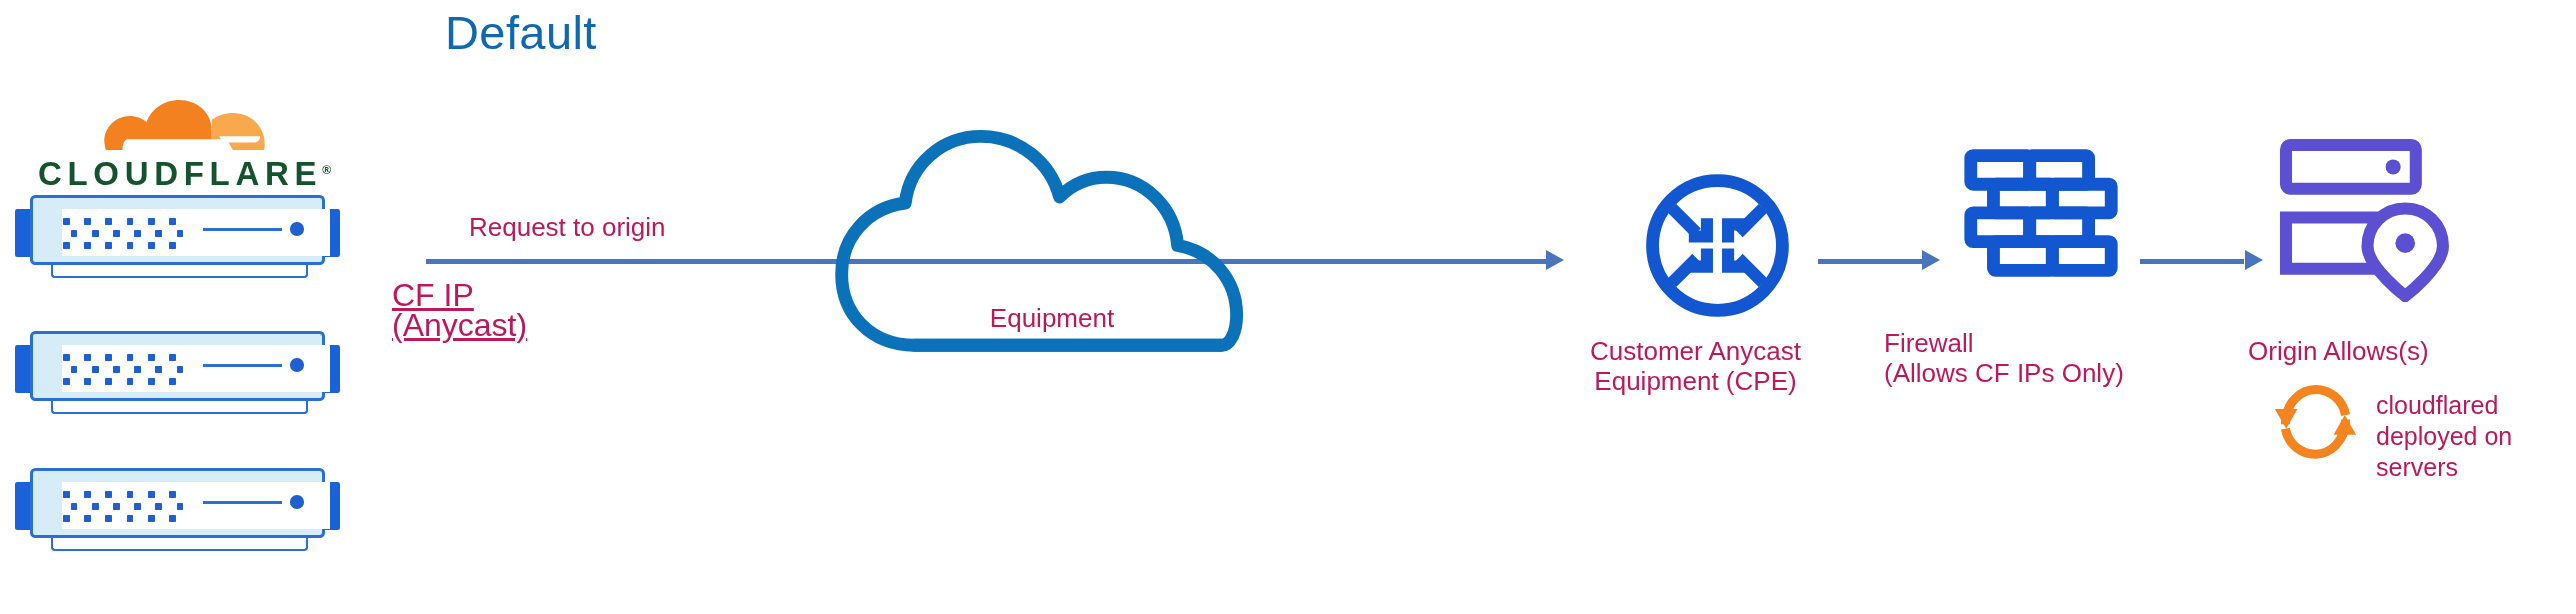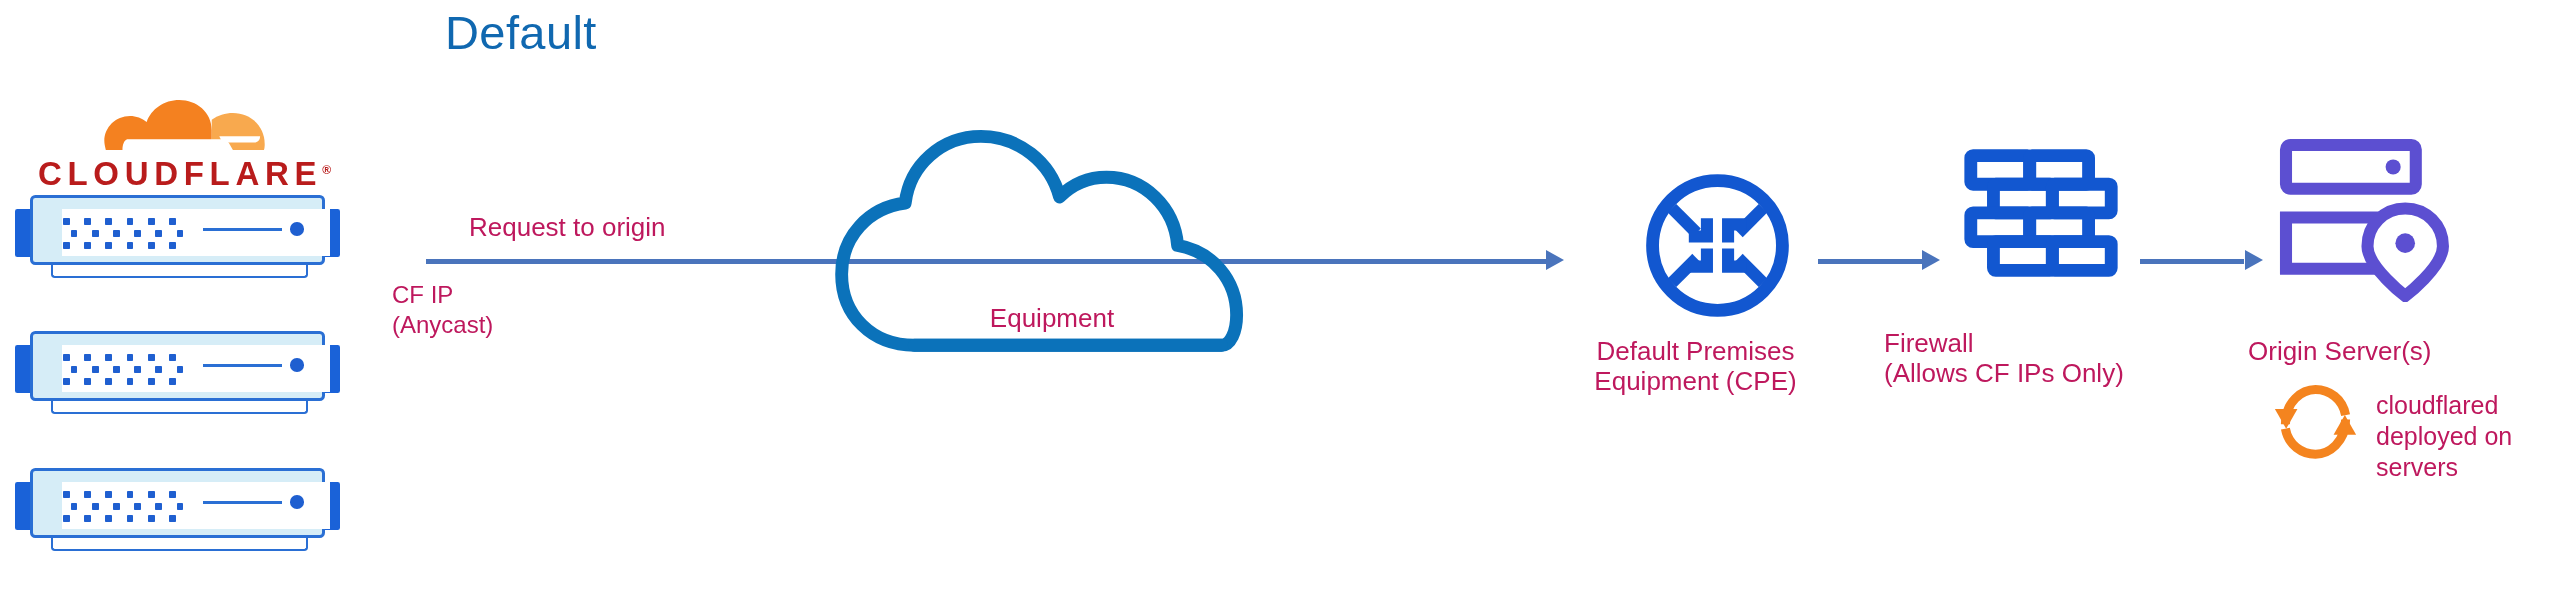--- a/index.html
+++ b/index.html
@@ -38,21 +38,21 @@
   }
   #cf-wordmark {
     position: absolute;
     left: 0px;
     top: 58px;
     width: 303px;
     text-align: center;
     font-size: 33px;
     font-weight: bold;
     letter-spacing: 5.7px;
-    color: #b91c1c;
+    color: #14532d;
     white-space: nowrap;
   }
   #cf-wordmark .reg {
     font-size: 12px;
     vertical-align: 10.6px;
     letter-spacing: 0;
   }
 
   
   .server-unit { width: 325px; height: 83px; }
@@ -129,21 +129,21 @@
   
   .label {
     position: absolute;
     color: #be185d;
     font-size: 25px;
     line-height: 30px;
     white-space: pre-line;
   }
 
   #label-request-to-origin { left: 469px; top: 212px; font-size: 26px; }
-  #label-cf-ip { left: 392px; top: 280px; font-size: 24px; }
+  #label-cf-ip { left: 392px; top: 280px; font-size: 32px; text-decoration: underline; }
   #label-internet { left: 893px; top: 303px; width: 318px; text-align: center; font-size: 26px; }
   #label-cpe { left: 1529px; top: 336px; width: 333px; text-align: center; font-size: 26px; }
   #label-firewall { left: 1884px; top: 328px; width: 356px; text-align: left; font-size: 26px; }
   #label-origin-server { left: 2248px; top: 336px; width: 288px; text-align: left; font-size: 26px; }
   #label-cloudflared { left: 2376px; top: 390px; font-size: 25px; line-height: 31px; }
 
   
   #internet-cloud { left: 825px; top: 106px; width: 454px; height: 250px; }
 
   
@@ -377,23 +377,23 @@
       </g>
       <polygon points="6,36 36,36 21,62" fill="#f4841f"></polygon>
       <polygon points="84,70 114,70 99,44" fill="#f4841f"></polygon>
     </svg>
   </div>
 
   <div class="label" id="label-request-to-origin">Request to origin</div>
   <div class="label" id="label-cf-ip">CF IP
 (Anycast)</div>
   <div class="label" id="label-internet">Equipment</div>
-  <div class="label" id="label-cpe">Default Premises
+  <div class="label" id="label-cpe">Customer Anycast
 Equipment (CPE)</div>
   <div class="label" id="label-firewall">Firewall
 (Allows CF IPs Only)</div>
-  <div class="label" id="label-origin-server">Origin Server(s)</div>
+  <div class="label" id="label-origin-server">Origin Allows(s)</div>
   <div class="label" id="label-cloudflared">cloudflared
 deployed on
 servers</div>
 
 </div>
 
 
 </body></html>

